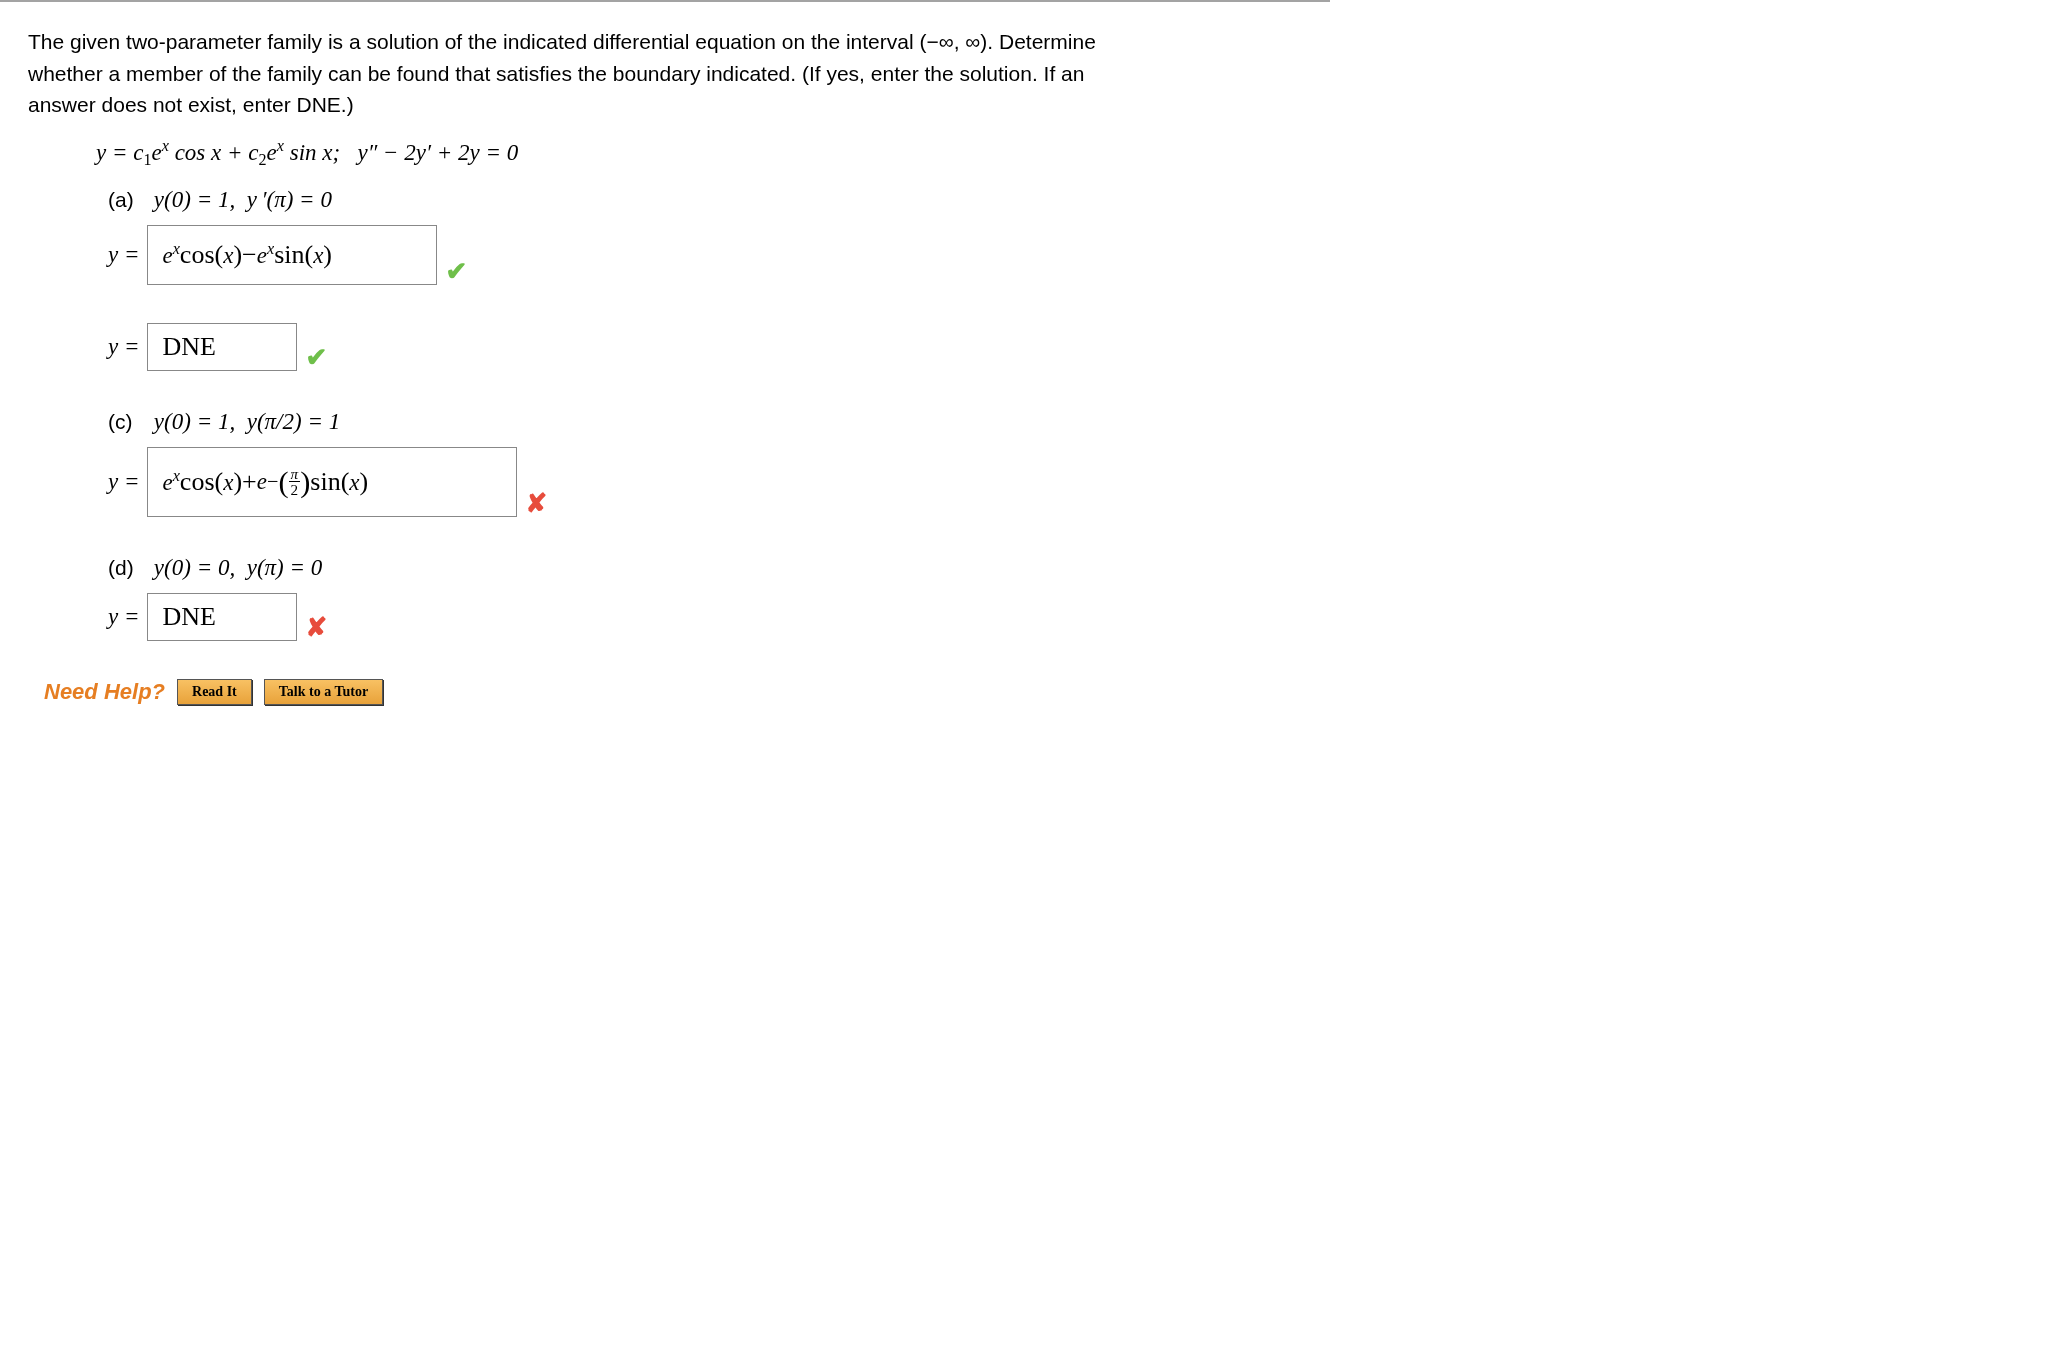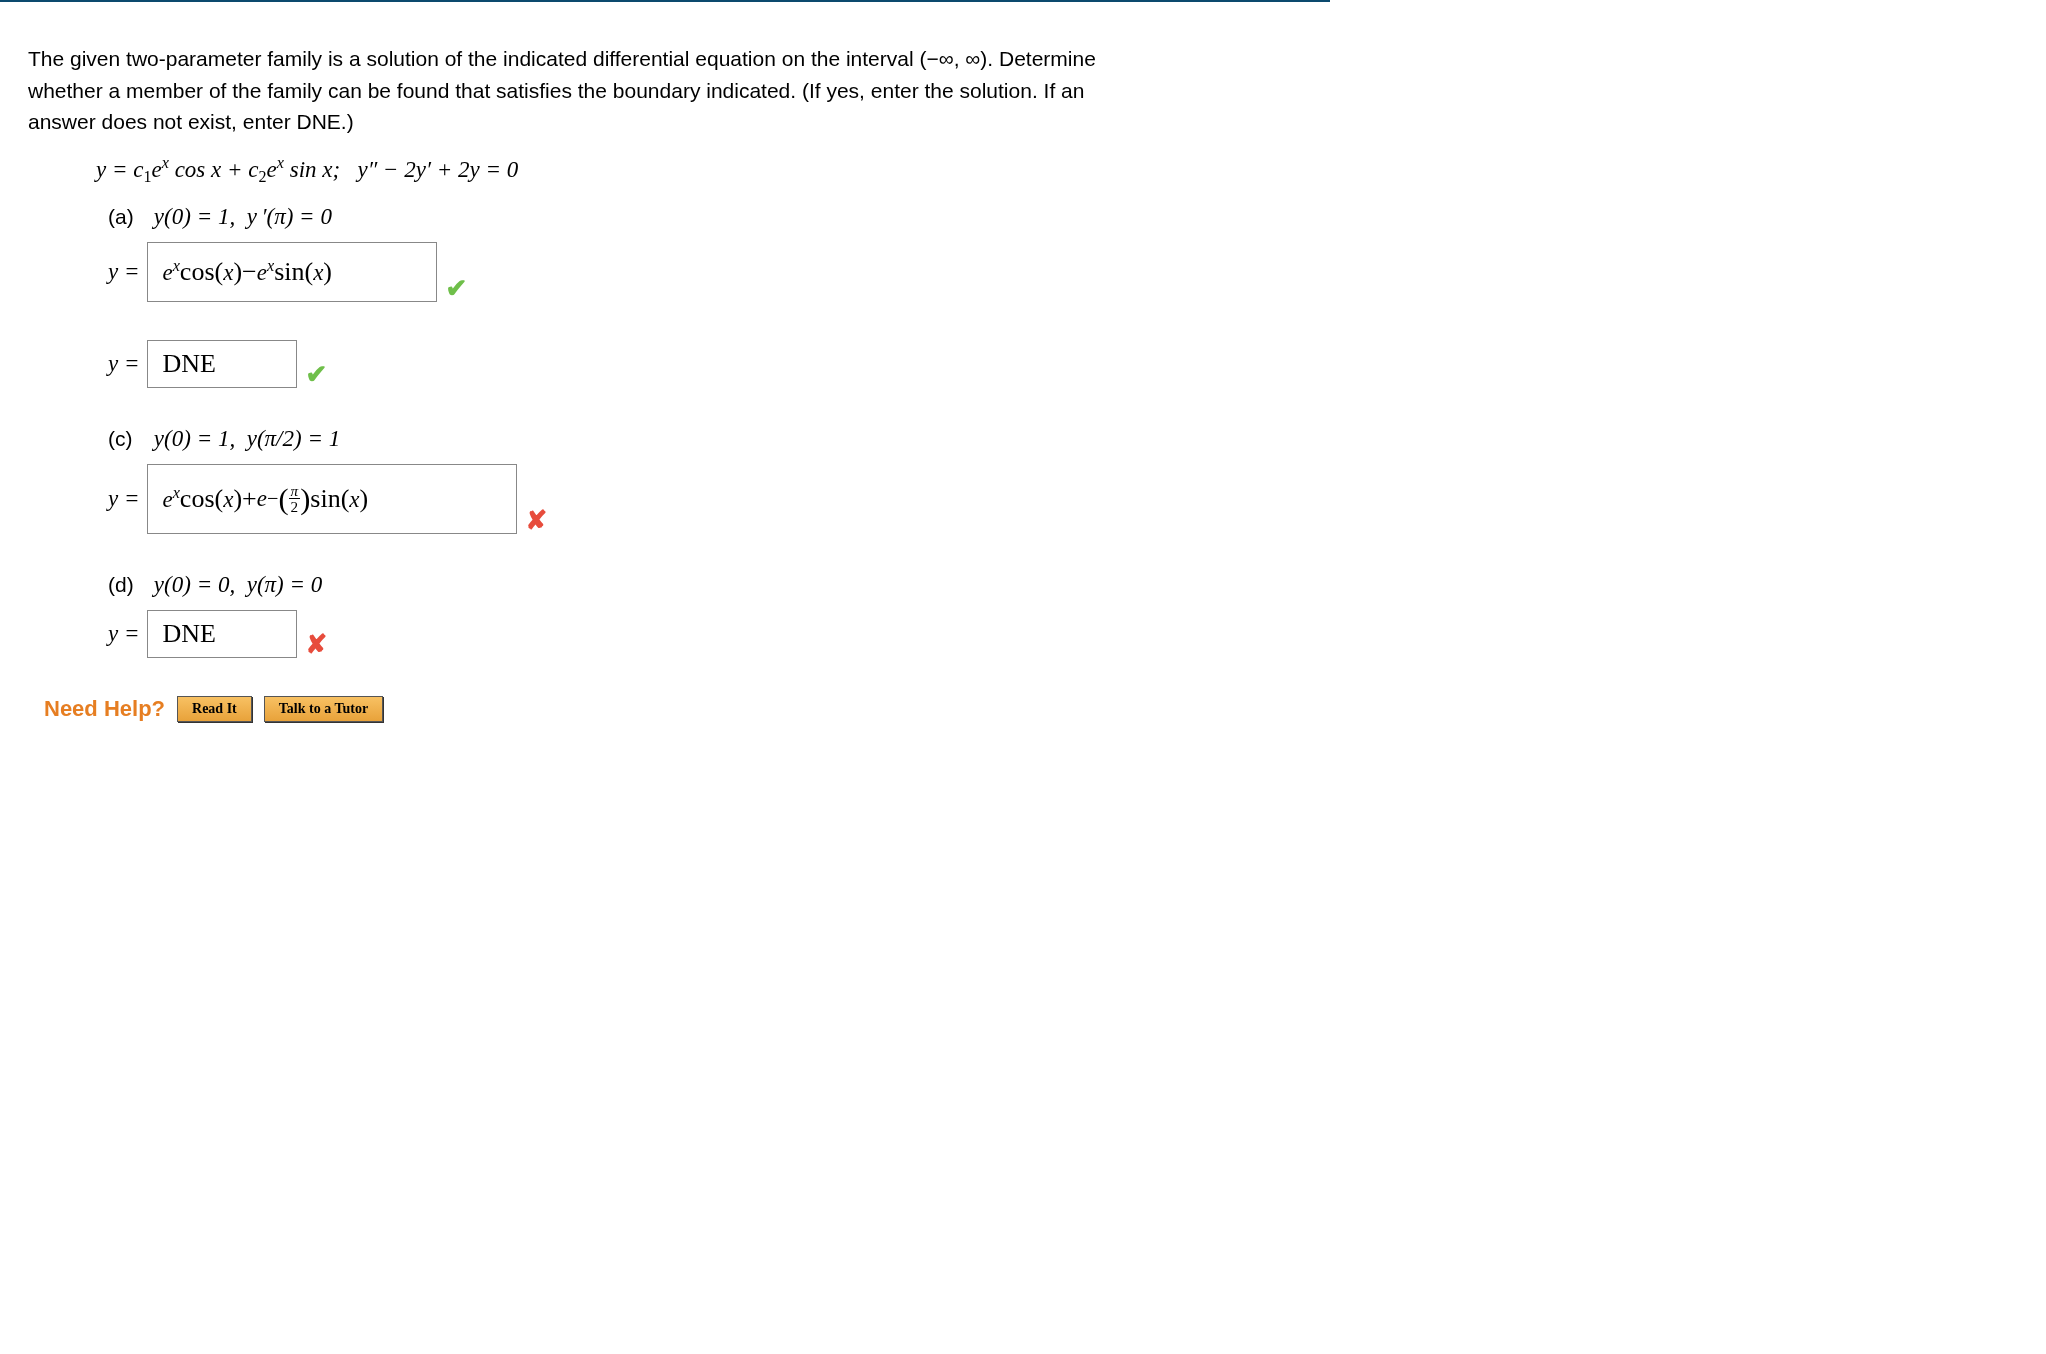--- a/index.html
+++ b/index.html
@@ -5,22 +5,22 @@
     * { box-sizing: border-box; }
     body {
       margin: 0;
       padding: 0;
       font-family: Arial, Helvetica, sans-serif;
       font-size: 21px;
       color: #000;
       background: #fff;
     }
     .container {
-      border-top: 2px solid #0c4a6e;
-      padding: 41px 28px;
+      border-top: 2px solid #a3a3a3;
+      padding: 24px 28px;
       width: 1330px;
     }
     .problem-text {
       line-height: 1.5;
       margin-bottom: 12px;
     }
     .math {
       font-style: italic;
       font-family: 'Times New Roman', Times, serif;
       font-size: 23px;
@@ -84,20 +84,21 @@
       margin-left: 16px;
       margin-top: 18px;
       display: flex;
       align-items: center;
       gap: 12px;
     }
     .need-help-label {
       color: #e67e22;
       font-weight: bold;
       font-size: 22px;
+      font-style: italic;
     }
     .help-btn {
       background: linear-gradient(to bottom, #f8c163, #e8a23a);
       border: 1px solid #555;
       box-shadow: 1px 1px 0 #333;
       padding: 4px 14px;
       font-size: 14px;
       font-weight: bold;
       cursor: pointer;
       font-family: Liberation Serif, serif;

